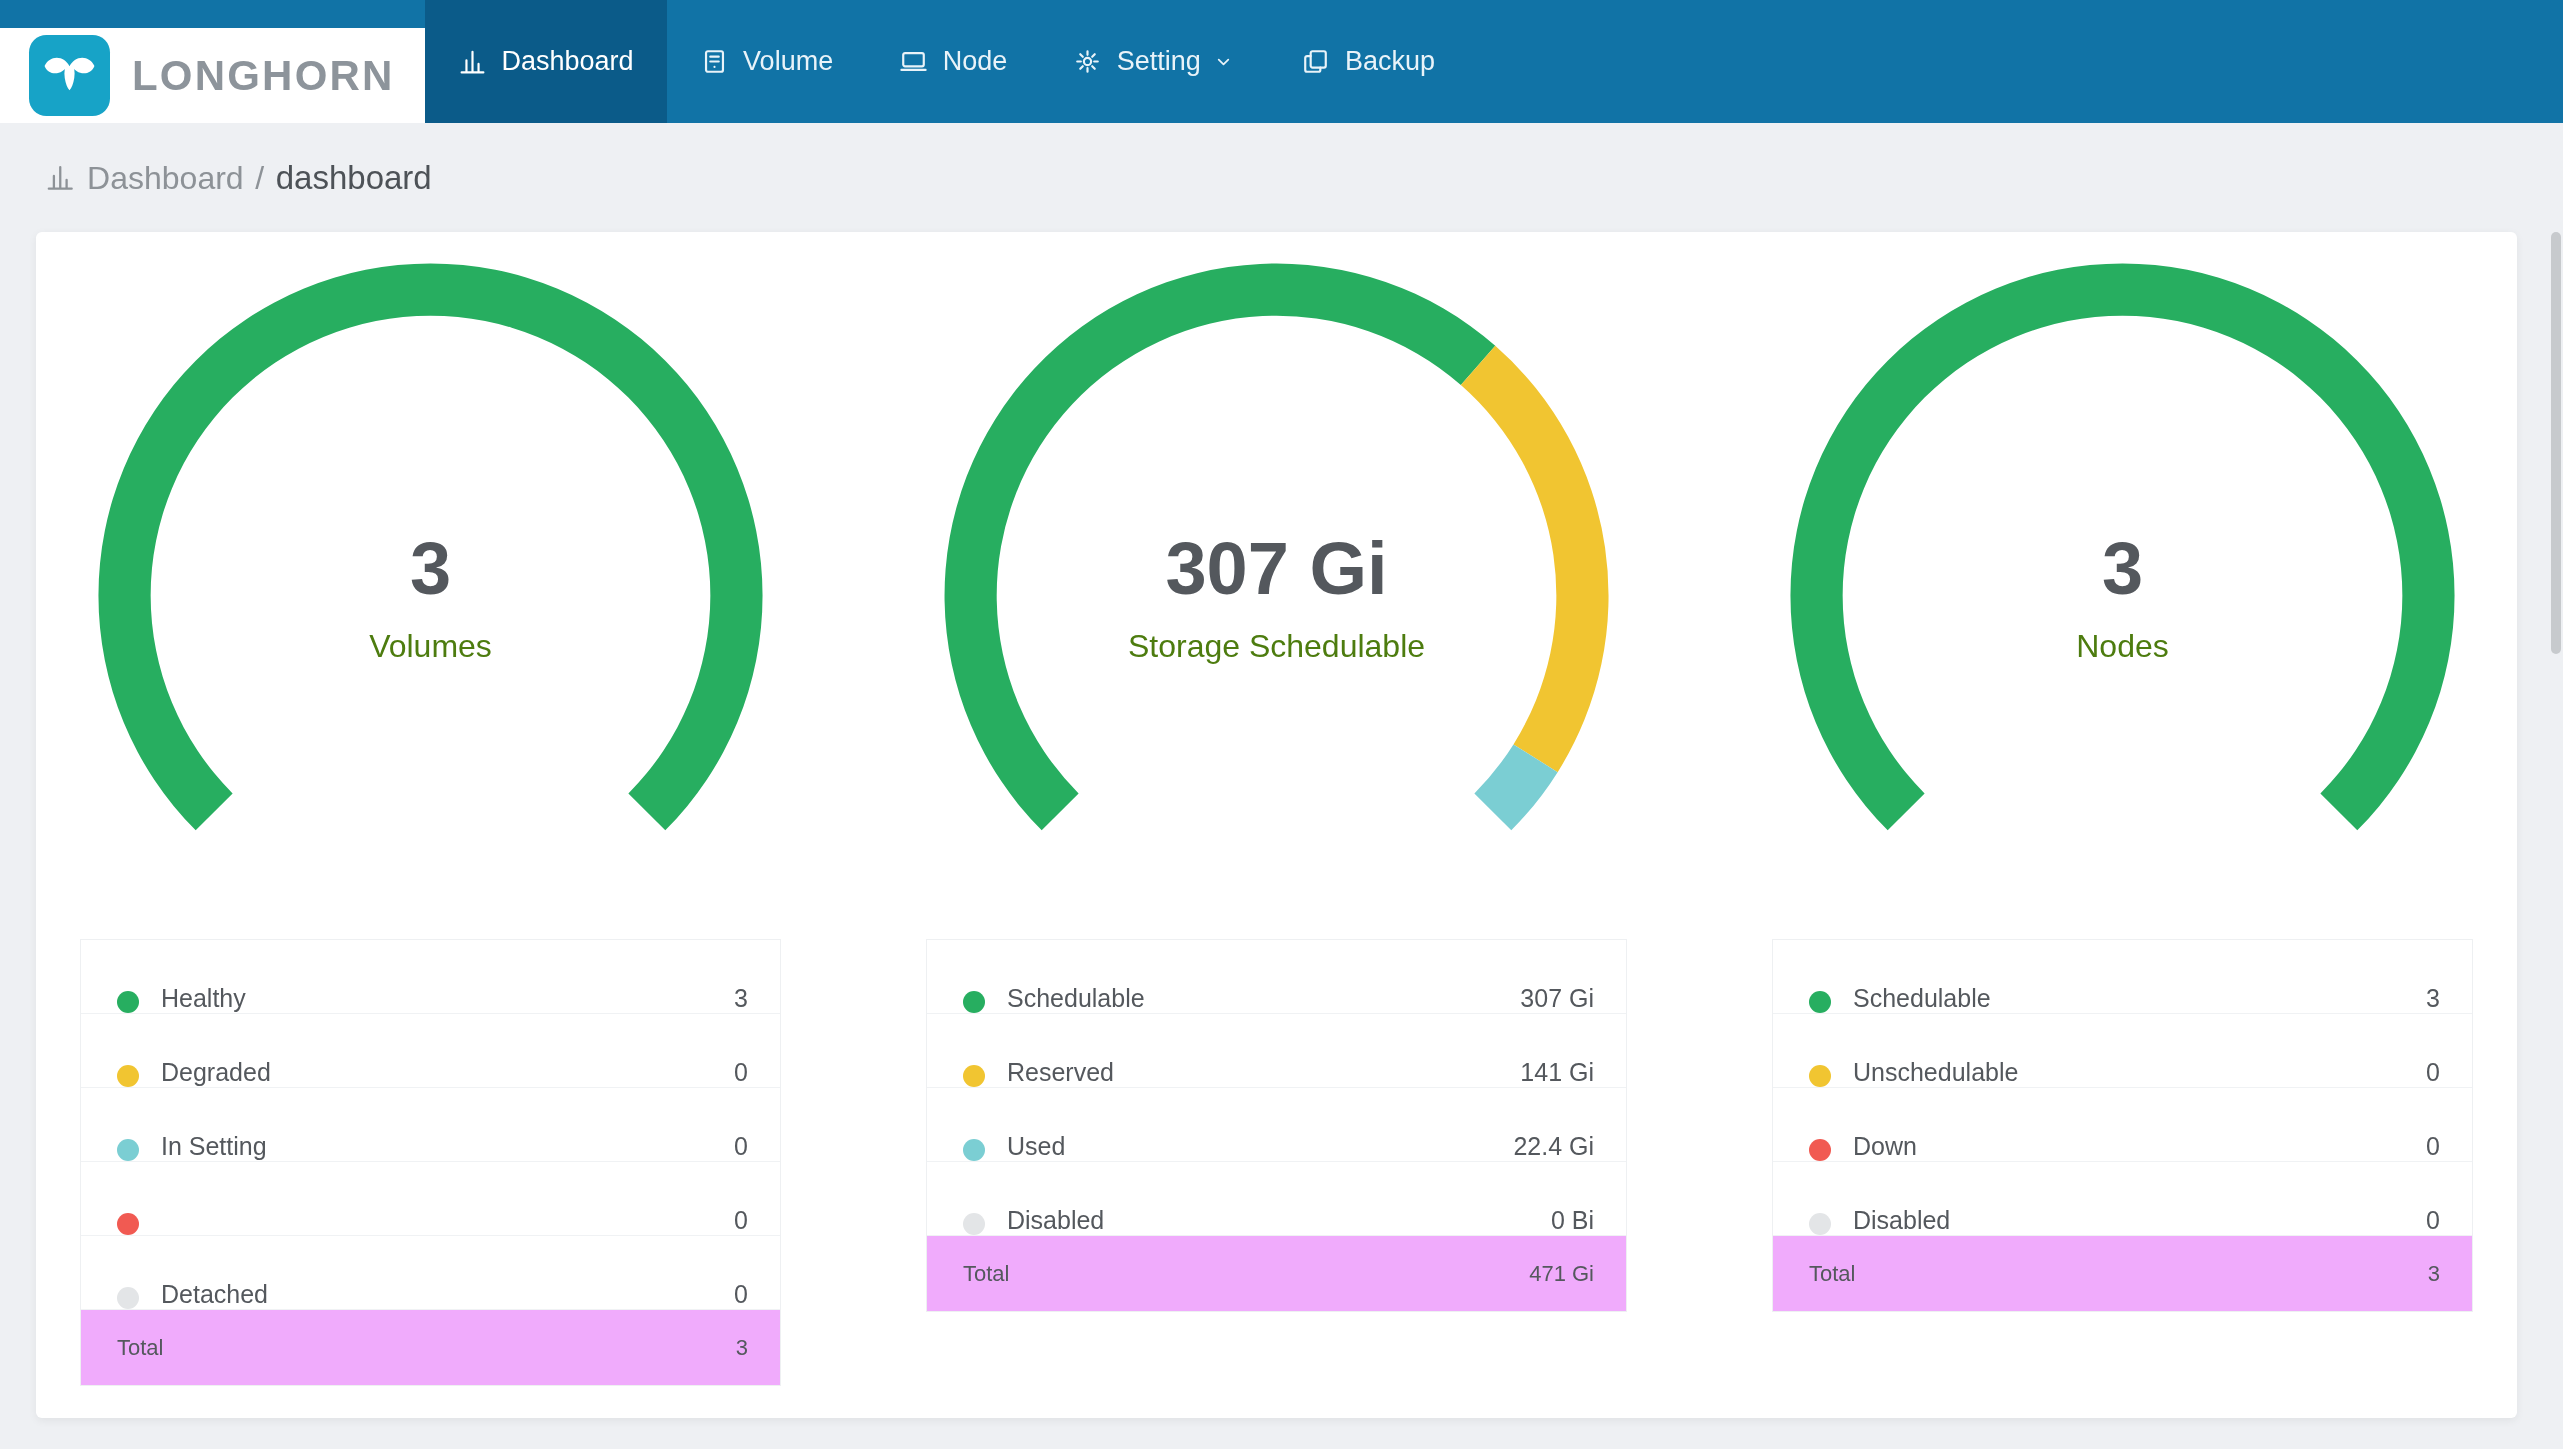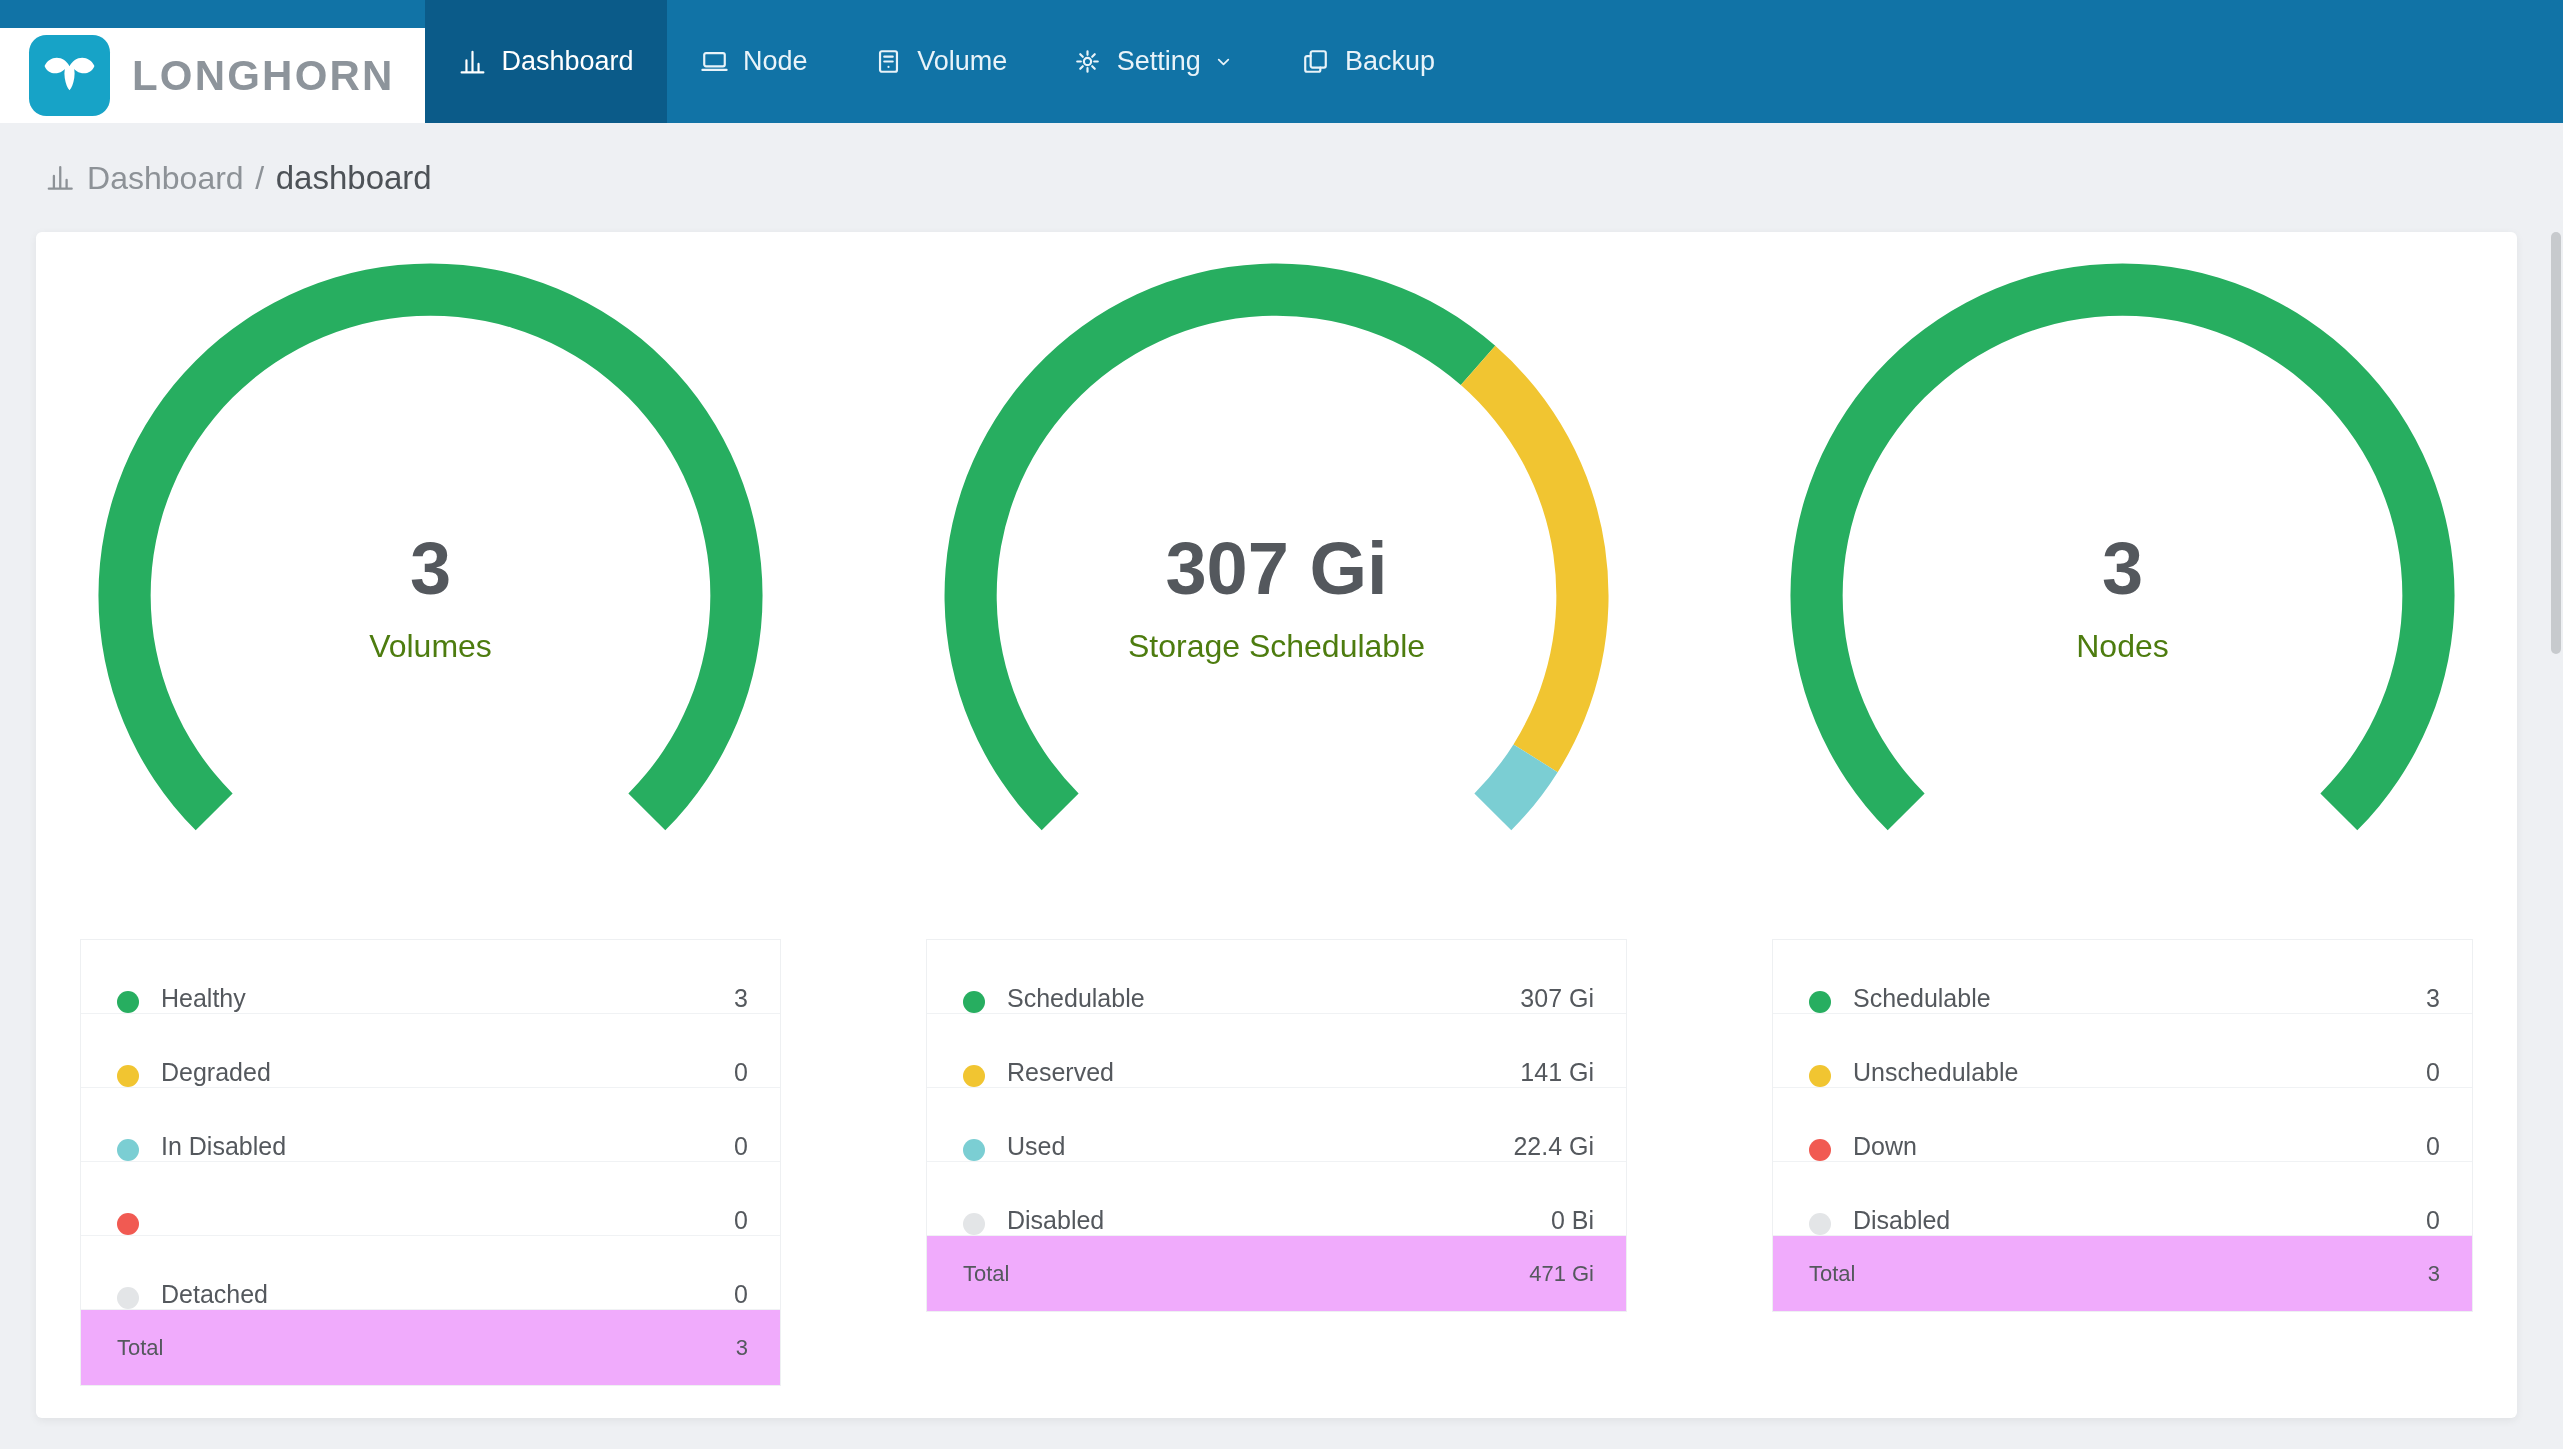--- a/index.html
+++ b/index.html
@@ -94,32 +94,32 @@
 
   <nav class="nav">
     <div class="nav-item active">
       <svg class="nav-icon" viewBox="0 0 24 24" fill="none" stroke="currentColor" stroke-width="1.8" stroke-linecap="round">
         <path d="M3 21h18M7 21V11M12 21V4M17 21V14"></path>
       </svg>
       <span>Dashboard</span>
     </div>
     <div class="nav-item">
       <svg class="nav-icon" viewBox="0 0 24 24" fill="none" stroke="currentColor" stroke-width="1.8" stroke-linecap="round">
-        <rect x="3.5" y="5" width="17" height="11" rx="1.5"></rect>
-          <path d="M2 19h20"></path>
-      </svg>
-      <span>Node</span>
-    </div>
-    <div class="nav-item">
-      <svg class="nav-icon" viewBox="0 0 24 24" fill="none" stroke="currentColor" stroke-width="1.8" stroke-linecap="round">
         <rect x="5" y="3.5" width="14" height="17" rx="1.5"></rect>
           <path d="M8.5 8h7M8.5 12h7"></path>
           <circle cx="12" cy="16.5" r="0.9" fill="currentColor" stroke="none"></circle>
       </svg>
       <span>Volume</span>
+    </div>
+    <div class="nav-item">
+      <svg class="nav-icon" viewBox="0 0 24 24" fill="none" stroke="currentColor" stroke-width="1.8" stroke-linecap="round">
+        <rect x="3.5" y="5" width="17" height="11" rx="1.5"></rect>
+          <path d="M2 19h20"></path>
+      </svg>
+      <span>Node</span>
     </div>
     <div class="nav-item">
       <svg class="nav-icon" viewBox="0 0 24 24" fill="none" stroke="currentColor" stroke-width="1.8" stroke-linecap="round">
         <circle cx="12" cy="12" r="3"></circle>
         <path d="M12 3.5v3M12 17.5v3M3.5 12h3M17.5 12h3M6 6l2.1 2.1M15.9 15.9L18 18M18 6l-2.1 2.1M8.1 15.9L6 18"></path>
       </svg>
       <span>Setting</span>
       <svg class="chev" viewBox="0 0 24 24" fill="none" stroke="currentColor" stroke-width="1.8" stroke-linecap="round" stroke-linejoin="round">
         <path d="M7 10l5 5 5-5"></path>
       </svg>
@@ -162,21 +162,21 @@
             <span class="legend-label">Healthy</span>
             <span class="legend-value">3</span>
           </div>
           <div class="legend-row">
             <span class="dot" style="background: rgb(241, 197, 49);"></span>
             <span class="legend-label">Degraded</span>
             <span class="legend-value">0</span>
           </div>
           <div class="legend-row">
             <span class="dot" style="background: rgb(123, 206, 211);"></span>
-            <span class="legend-label">In Disabled</span>
+            <span class="legend-label">In Setting</span>
             <span class="legend-value">0</span>
           </div>
           <div class="legend-row">
             <span class="dot" style="background: rgb(241, 90, 82);"></span>
             <span class="legend-value">0</span>
           </div>
           <div class="legend-row">
             <span class="dot" style="background: rgb(227, 229, 231);"></span>
             <span class="legend-label">Detached</span>
             <span class="legend-value">0</span>

